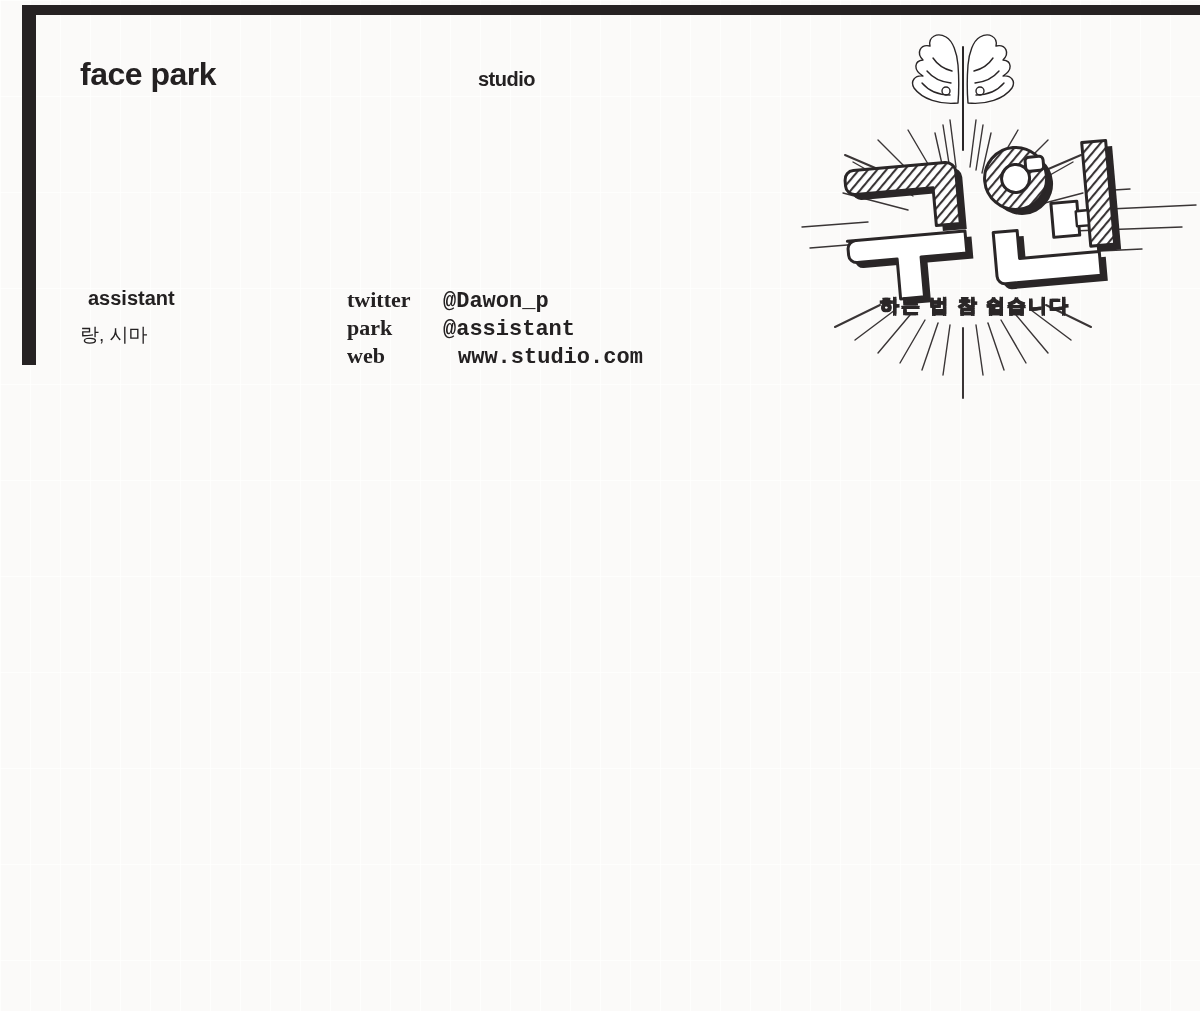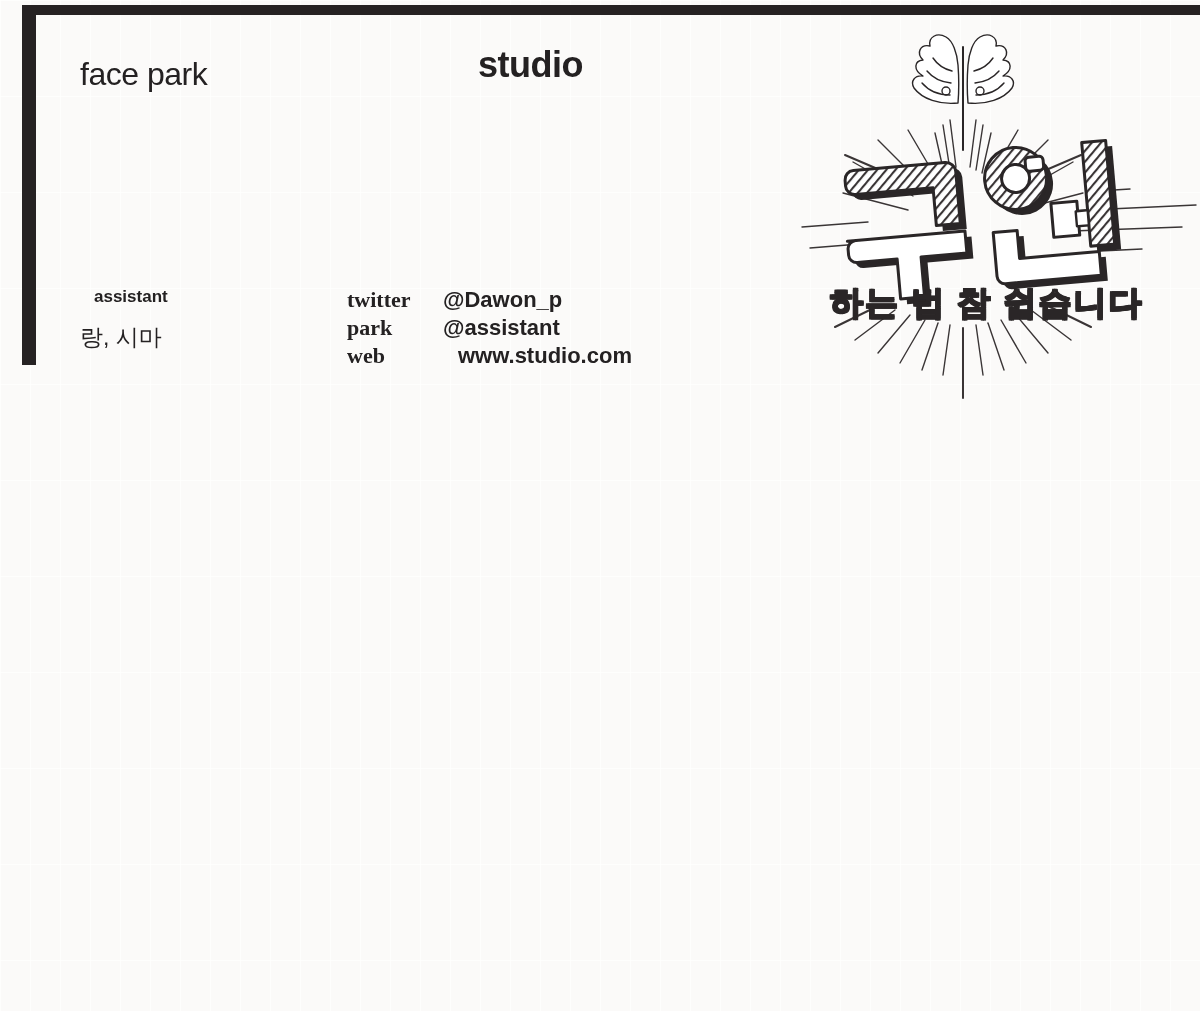--- a/index.html
+++ b/index.html
@@ -21,50 +21,50 @@
   .top-bar{
     position:absolute;left:22px;top:5px;width:1178px;height:10px;
     background:#262223;
   }
   .left-bar{
     position:absolute;left:22px;top:5px;width:14px;height:360px;
     background:#262223;
   }
   .brand-left{
     position:absolute;left:80px;top:56px;
-    font-size:32px;font-weight:normal;letter-spacing:-0.5px;white-space:nowrap;
+    font-size:32px;font-weight:bold;letter-spacing:-0.5px;white-space:nowrap;
   }
   .brand-right{
-    position:absolute;left:478px;top:44px;
-    font-size:36px;font-weight:bold;letter-spacing:-0.5px;white-space:nowrap;
+    position:absolute;left:478px;top:68px;
+    font-size:20px;font-weight:bold;letter-spacing:-0.5px;white-space:nowrap;
   }
   .assistant-label{
-    position:absolute;left:94px;top:287px;
-    font-size:17px;font-weight:bold;white-space:nowrap;
+    position:absolute;left:88px;top:287px;
+    font-size:20px;font-weight:bold;white-space:nowrap;
   }
   .assistant-names{
     position:absolute;left:80px;top:322px;
-    font-size:23px;font-weight:normal;white-space:nowrap;
+    font-size:19px;font-weight:normal;white-space:nowrap;
   }
   .contact-block{
     position:absolute;left:347px;top:286px;
   }
   .contact-row{
     font-size:22px;font-weight:bold;height:28px;line-height:28px;white-space:nowrap;
   }
   .contact-label{display:inline-block;width:96px;font-family:Liberation Serif, serif;}
-  .contact-value{display:inline-block;}
+  .contact-value{display:inline-block;font-family:Liberation Mono, monospace;}
   .contact-value.indent{padding-left:15px;}
   .logo{
     position:absolute;left:800px;top:25px;width:400px;height:380px;
   }
   .logo svg{position:absolute;left:0;top:0;}
   .logo-subtitle{
-    position:absolute;left:30px;top:256px;width:290px;
-    text-align:center;font-size:33px;font-weight:bold;letter-spacing:2px;
+    position:absolute;left:30px;top:268px;width:290px;
+    text-align:center;font-size:19px;font-weight:normal;letter-spacing:2px;
     color:#ffffff;white-space:nowrap;
     -webkit-text-stroke:1.6px #2a2627;
     text-shadow:
       -1px -1px 0 #2a2627, 1px -1px 0 #2a2627,
       -1px  1px 0 #2a2627, 1px  1px 0 #2a2627;
   }
 </style>
 </head>
 <body>
 

